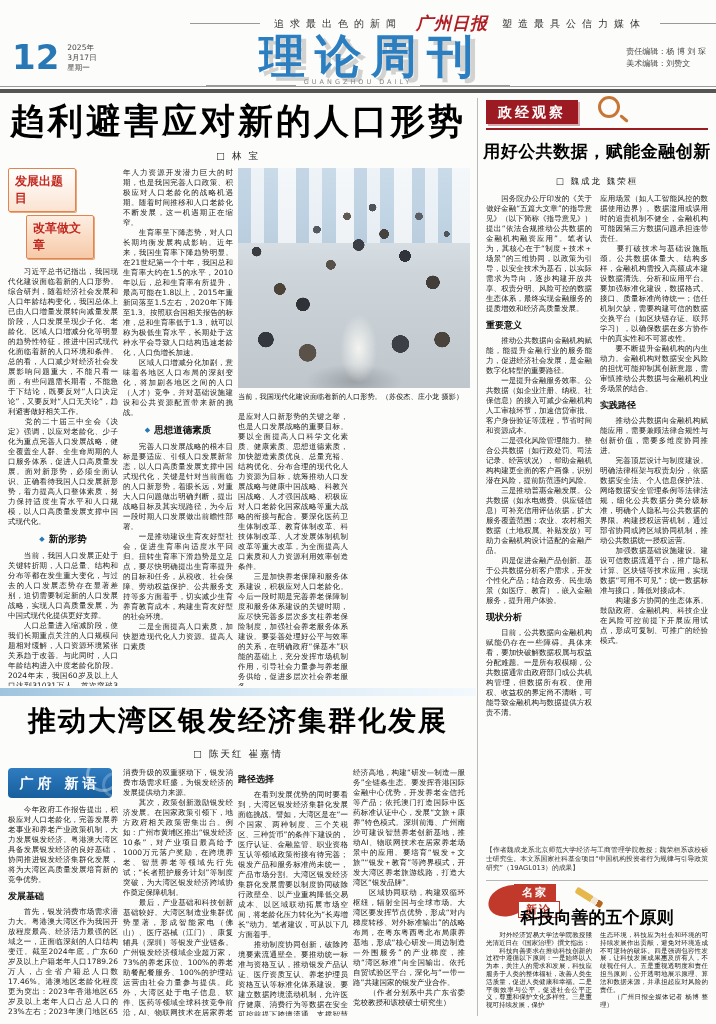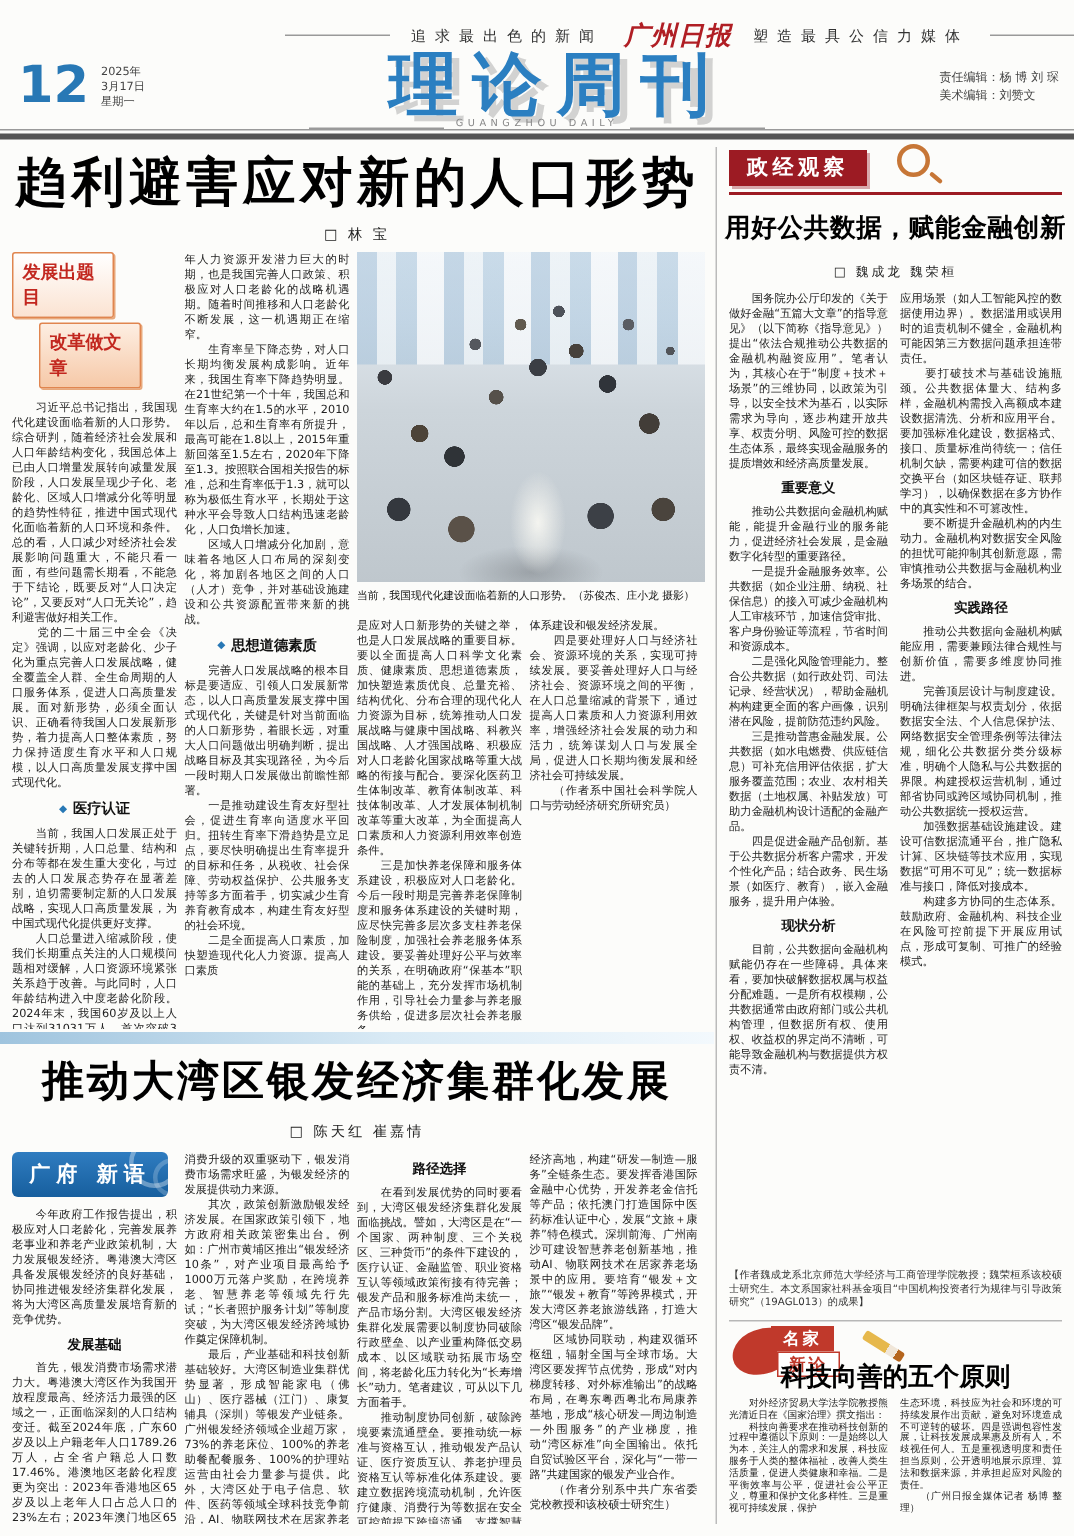--- a/index.html
+++ b/index.html
@@ -28,21 +28,21 @@
   .rule-thin  { position:absolute; left:0; top:86px; width:716px; height:1px; background:#9a9a9a; }
   .rule-thick { position:absolute; left:0; top:89px; width:716px; height:4px; background:#555; }
   .vdiv { position:absolute; left:477px; top:98px; width:1px; height:918px; background:#bbb; }
   
   .col { position:absolute; overflow:hidden; }
   .ptext { font-size:7.5px; line-height:10px; text-align:justify; white-space:pre-line; color:#222; }
   .small .ptext, .ptext.small { font-size:6.5px; line-height:7.8px; }
   .dia-subhead { text-align:center; font-weight:bold; font-size:9.5px; margin:6px 0 5px;
                  color:#111; }
   .dia { color:#2878b5; font-size:7px; margin-right:4px; vertical-align:1px; }
-  .c-subhead { text-align:center; font-weight:bold; font-size:9px; margin:5px 0 4px; color:#111; }
+  .c-subhead { font-weight:bold; font-size:9px; margin:5px 0 4px; color:#111; }
   
   .main-headline { position:absolute; left:0; top:98px; width:476px; text-align:center;
                    font-size:35px; font-weight:900; letter-spacing:3px; color:#000; }
   .byline { position:absolute; text-align:center; font-size:9.5px; color:#222; letter-spacing:2px; }
   .kicker-badge { width:104px; margin:0 0 8px 0; }
   .kicker-row { display:block; font-size:12px; font-weight:bold; color:#c2271f;
                 border:1px solid #e0854f; border-radius:2px; padding:4px 6px; width:68px;
                 background:linear-gradient(180deg,#fff, #fbe3d2); box-shadow:1px 1px 0 #e8a87b; }
   .kicker-row.r2 { margin-left:18px; margin-top:3px; background:linear-gradient(180deg,#fdeee2,#f6c9a8); }
   .photo { position:absolute; left:238px; top:168px; width:232px; height:220px;
@@ -157,21 +157,21 @@
   <div class="main-headline">趋利避害应对新的人口形势</div>
   <div class="byline" style="left:0; top:150px; width:476px;">□ 林 宝</div>
 
   <div class="col" style="left:8px; top:168px; width:110px; height:518px;">
     <div class="kicker-badge">
       <span class="kicker-row">发展出题目</span>
       <span class="kicker-row r2">改革做文章</span>
     </div>
     <div class="ptext">　　习近平总书记指出，我国现代化建设面临着新的人口形势。综合研判，随着经济社会发展和人口年龄结构变化，我国总体上已由人口增量发展转向减量发展阶段，人口发展呈现少子化、老龄化、区域人口增减分化等明显的趋势性特征，推进中国式现代化面临着新的人口环境和条件。总的看，人口减少对经济社会发展影响问题重大，不能只看一面，有些问题需长期看，不能急于下结论，既要反对“人口决定论”，又要反对“人口无关论”，趋利避害做好相关工作。
 　　党的二十届三中全会《决定》强调，以应对老龄化、少子化为重点完善人口发展战略，健全覆盖全人群、全生命周期的人口服务体系，促进人口高质量发展。面对新形势，必须全面认识、正确看待我国人口发展新形势，着力提高人口整体素质，努力保持适度生育水平和人口规模，以人口高质量发展支撑中国式现代化。</div>
-    <div class="dia-subhead"><span class="dia">◆</span><span>医疗认证</span></div>
+    <div class="dia-subhead"><span class="dia">◆</span><span>新的形势</span></div>
     <div class="ptext">　　当前，我国人口发展正处于关键转折期，人口总量、结构和分布等都在发生重大变化，与过去的人口发展态势存在显著差别，迫切需要制定新的人口发展战略，实现人口高质量发展，为中国式现代化提供更好支撑。
 　　人口总量进入缩减阶段，使我们长期重点关注的人口规模问题相对缓解，人口资源环境紧张关系趋于改善。与此同时，人口年龄结构进入中度老龄化阶段。2024年末，我国60岁及以上人口达到31031万人，首次突破3亿人，占全国人口的22%。预计2035年左右，60岁及以上老年人口将突破4亿人，在总人口中的占比将超过30%，进入重度老龄化阶段。</div>
   </div>
 
   <div class="col" style="left:123px; top:168px; width:110px; height:518px;">
     <div class="ptext">年人力资源开发潜力巨大的时期，也是我国完善人口政策、积极应对人口老龄化的战略机遇期。随着时间推移和人口老龄化不断发展，这一机遇期正在缩窄。
 　　生育率呈下降态势，对人口长期均衡发展构成影响。近年来，我国生育率下降趋势明显。在21世纪第一个十年，我国总和生育率大约在1.5的水平，2010年以后，总和生育率有所提升，最高可能在1.8以上，2015年重新回落至1.5左右，2020年下降至1.3。按照联合国相关报告的标准，总和生育率低于1.3，就可以称为极低生育水平，长期处于这种水平会导致人口结构迅速老龄化，人口负增长加速。
 　　区域人口增减分化加剧，意味着各地区人口布局的深刻变化，将加剧各地区之间的人口（人才）竞争，并对基础设施建设和公共资源配置带来新的挑战。</div>
     <div class="dia-subhead"><span class="dia">◆</span><span>思想道德素质</span></div>
     <div class="ptext">　　完善人口发展战略的根本目标是要适应、引领人口发展新常态，以人口高质量发展支撑中国式现代化，关键是针对当前面临的人口新形势，着眼长远，对重大人口问题做出明确判断，提出战略目标及其实现路径，为今后一段时期人口发展做出前瞻性部署。
@@ -181,25 +181,20 @@
 
   <div class="photo">
     <div class="booths"></div>
     <div class="crowd"></div>
   </div>
   <div class="caption">当前，我国现代化建设面临着新的人口形势。（苏俊杰、庄小龙 摄影）</div>
 
   <div class="col" style="left:238px; top:412px; width:110px; height:274px;">
     <div class="ptext">是应对人口新形势的关键之举，也是人口发展战略的重要目标。要以全面提高人口科学文化素质、健康素质、思想道德素质，加快塑造素质优良、总量充裕、结构优化、分布合理的现代化人力资源为目标，统筹推动人口发展战略与健康中国战略、科教兴国战略、人才强国战略、积极应对人口老龄化国家战略等重大战略的衔接与配合。要深化医药卫生体制改革、教育体制改革、科技体制改革、人才发展体制机制改革等重大改革，为全面提高人口素质和人力资源利用效率创造条件。
 　　三是加快养老保障和服务体系建设，积极应对人口老龄化。今后一段时期是完善养老保障制度和服务体系建设的关键时期，应尽快完善多层次多支柱养老保险制度，加强社会养老服务体系建设。要妥善处理好公平与效率的关系，在明确政府“保基本”职能的基础上，充分发挥市场机制作用，引导社会力量参与养老服务供给，促进多层次社会养老服务</div>
-  </div>
-  <div class="col" style="left:353px; top:412px; width:112px; height:274px;">
-    <div class="ptext">体系建设和银发经济发展。
-　　四是要处理好人口与经济社会、资源环境的关系，实现可持续发展。要妥善处理好人口与经济社会、资源环境之间的平衡，在人口总量缩减的背景下，通过提高人口素质和人力资源利用效率，增强经济社会发展的动力和活力，统筹谋划人口与发展全局，促进人口长期均衡发展和经济社会可持续发展。
-　　（作者系中国社会科学院人口与劳动经济研究所研究员）</div>
   </div>
 
   <div class="blue-bar"></div>
 
   <div class="pol-banner">政经观察</div>
   <div class="magnifier"></div>
   <div class="pol-underline"></div>
   <div class="pol-headline">用好公共数据，赋能金融创新</div>
   <div class="byline" style="left:482px; top:176px; width:230px; font-size:8.5px;">□ 魏成龙 魏荣桓</div>
 

